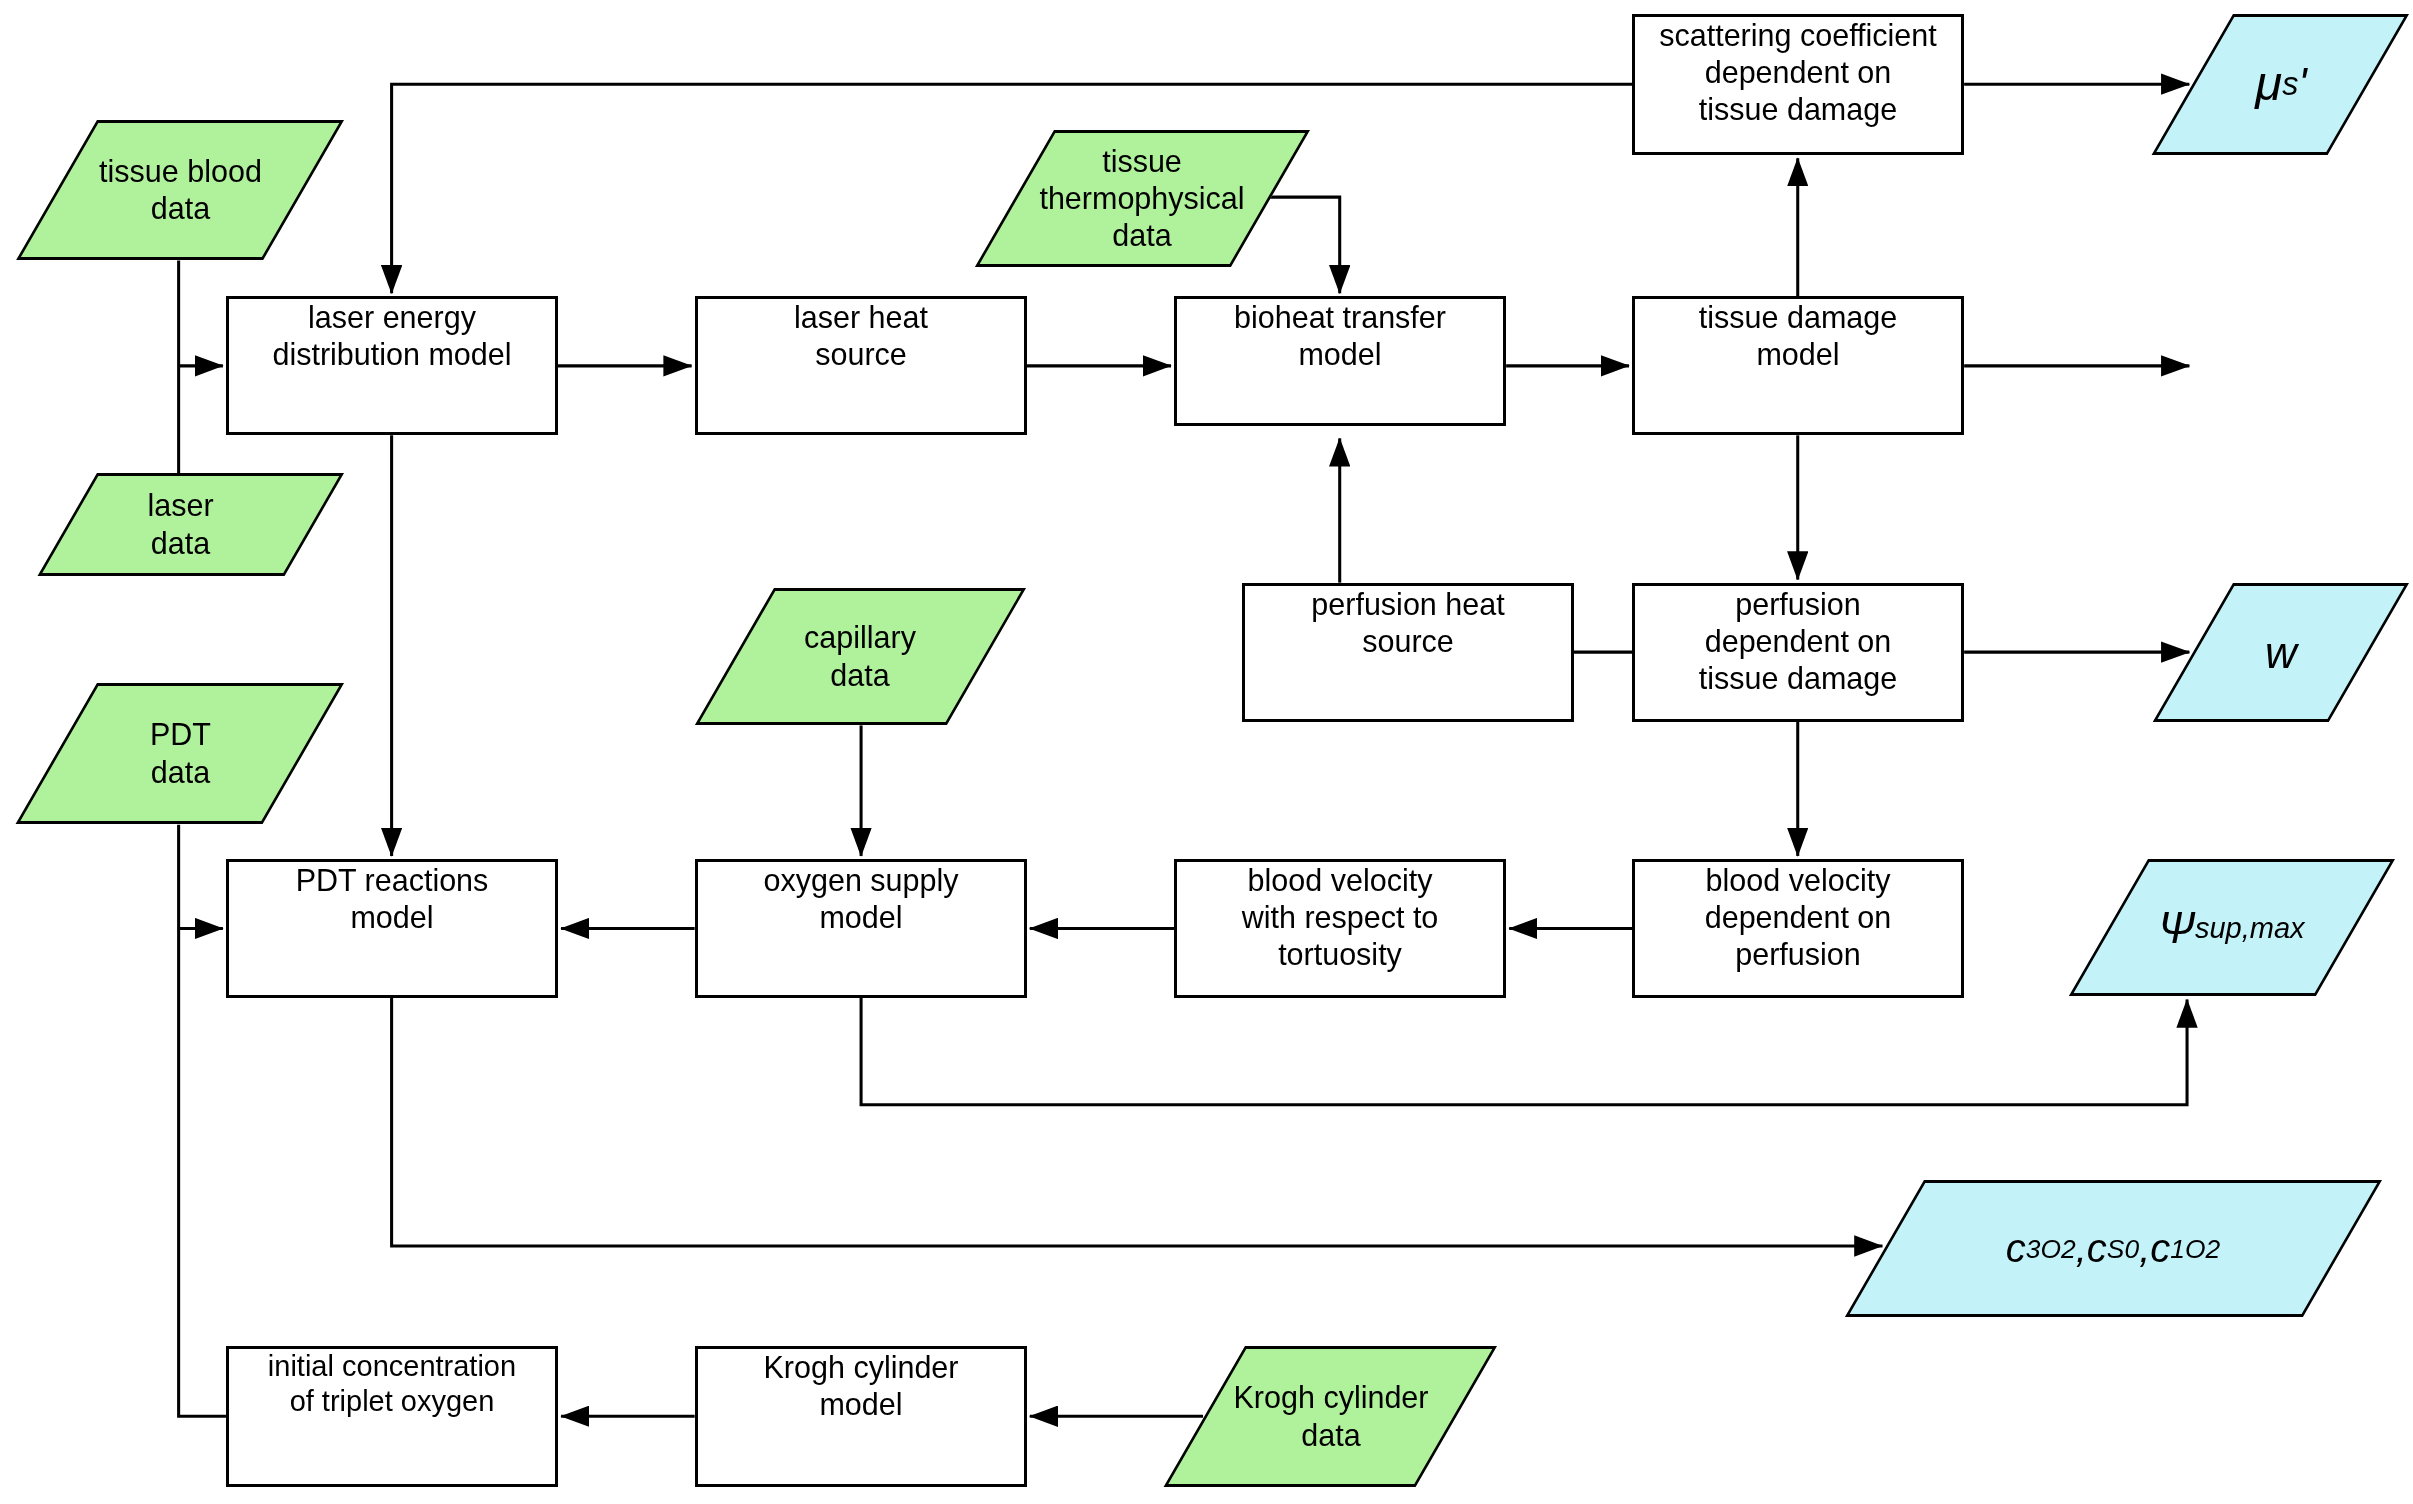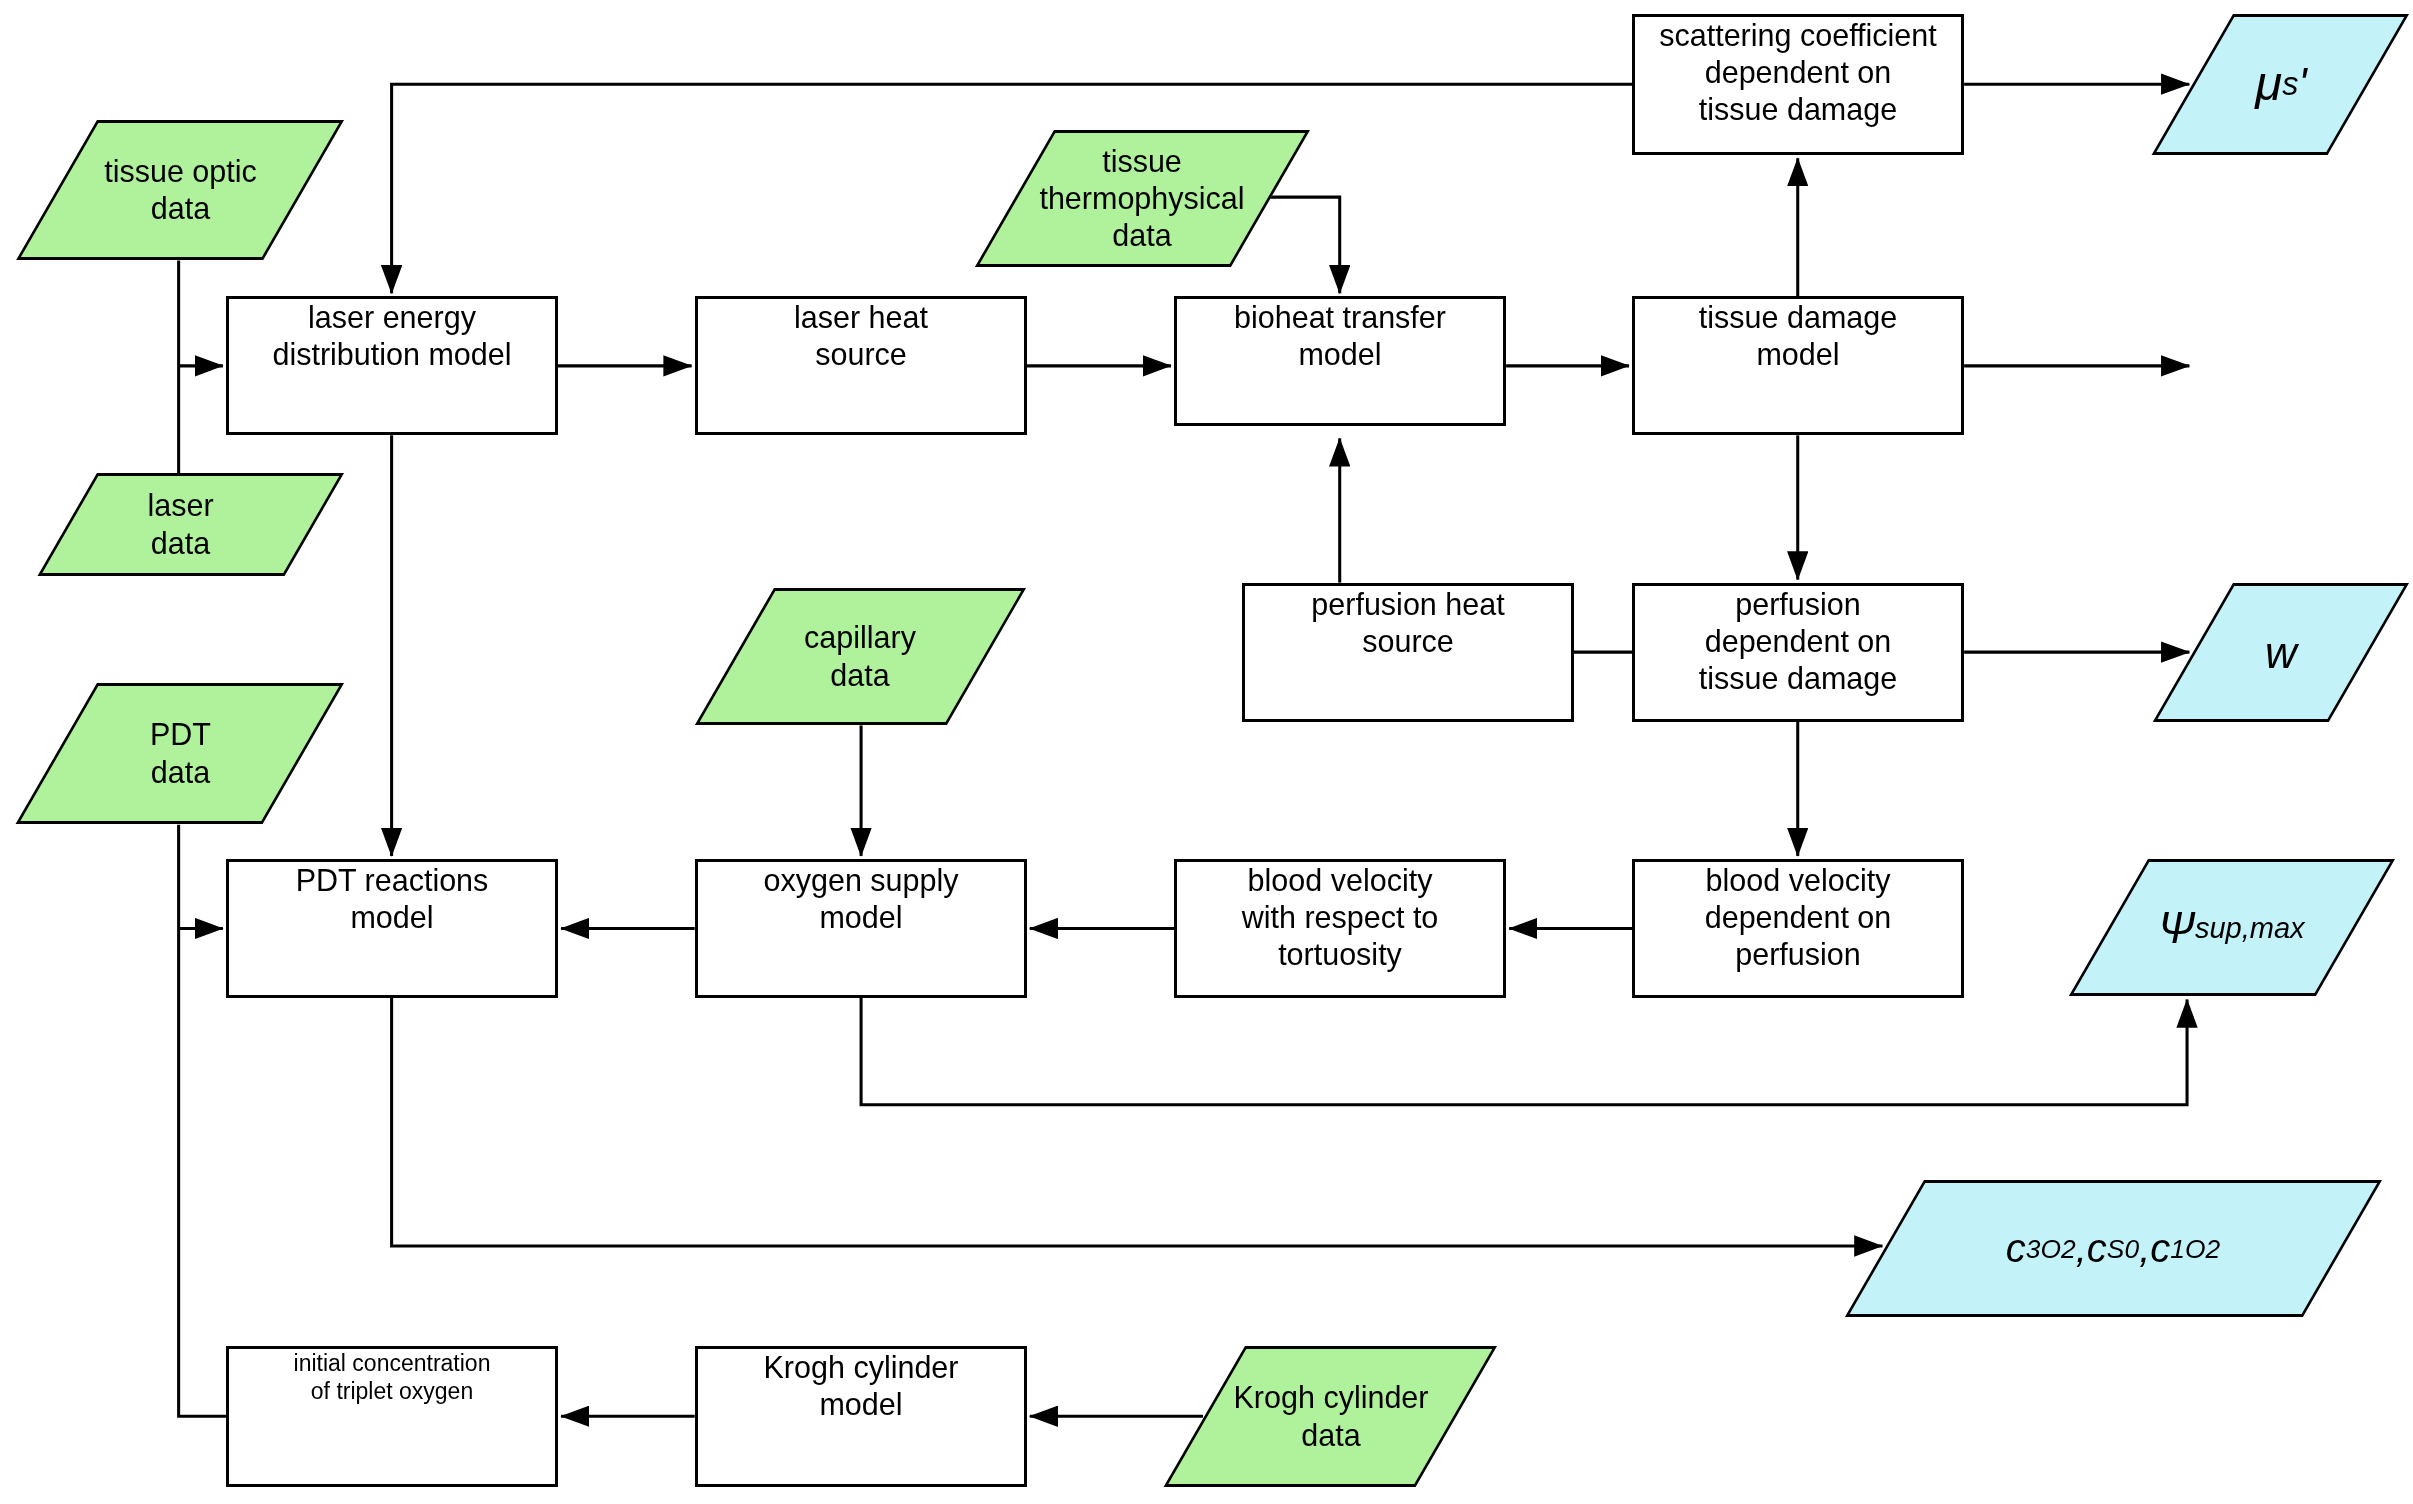--- a/index.html
+++ b/index.html
@@ -81,21 +81,21 @@
     <path d="M234 1080 V1855 H296"></path>
     <path d="M234 1216 H292" marker-end="url(#arrow)"></path>
     <path d="M513 1307 V1632 H2466" marker-end="url(#arrow)"></path>
     <path d="M1128 1307 V1447 H2865 V1309" marker-end="url(#arrow)"></path>
     <path d="M1576 1855 H1349" marker-end="url(#arrow)"></path>
     <path d="M910 1855 H735" marker-end="url(#arrow)"></path>
   </svg>
 
   <div class="node pgram input" style="left:97px;top:120px;width:247px;height:140px">
     <div class="shape"></div>
-    <div class="nlabel">tissue optic
+    <div class="nlabel">tissue blood
 data</div>
   </div>
   <div class="node pgram input" style="left:97px;top:473px;width:247px;height:103px">
     <div class="shape"></div>
     <div class="nlabel">laser
 data</div>
   </div>
   <div class="node pgram input" style="left:97px;top:683px;width:247px;height:141px">
     <div class="shape"></div>
     <div class="nlabel">PDT
@@ -160,21 +160,21 @@
   <div class="node process" style="left:1632px;top:859px;width:332px;height:139px">
     <div class="nlabel">blood velocity
 dependent on
 perfusion</div>
   </div>
   <div class="node process" style="left:226px;top:859px;width:332px;height:139px">
     <div class="nlabel">PDT reactions
 model</div>
   </div>
   <div class="node process" style="left:226px;top:1346px;width:332px;height:141px">
-    <div class="nlabel" style="font-size:23px">initial concentration
+    <div class="nlabel" style="font-size:29px">initial concentration
 of triplet oxygen</div>
   </div>
   <div class="node process" style="left:695px;top:1346px;width:332px;height:141px">
     <div class="nlabel">Krogh cylinder
 model</div>
   </div>
 
   <div class="node pgram output" style="left:2233px;top:13.7px;width:176px;height:141px">
     <div class="shape"></div>
     <div class="nlabel math mu">

